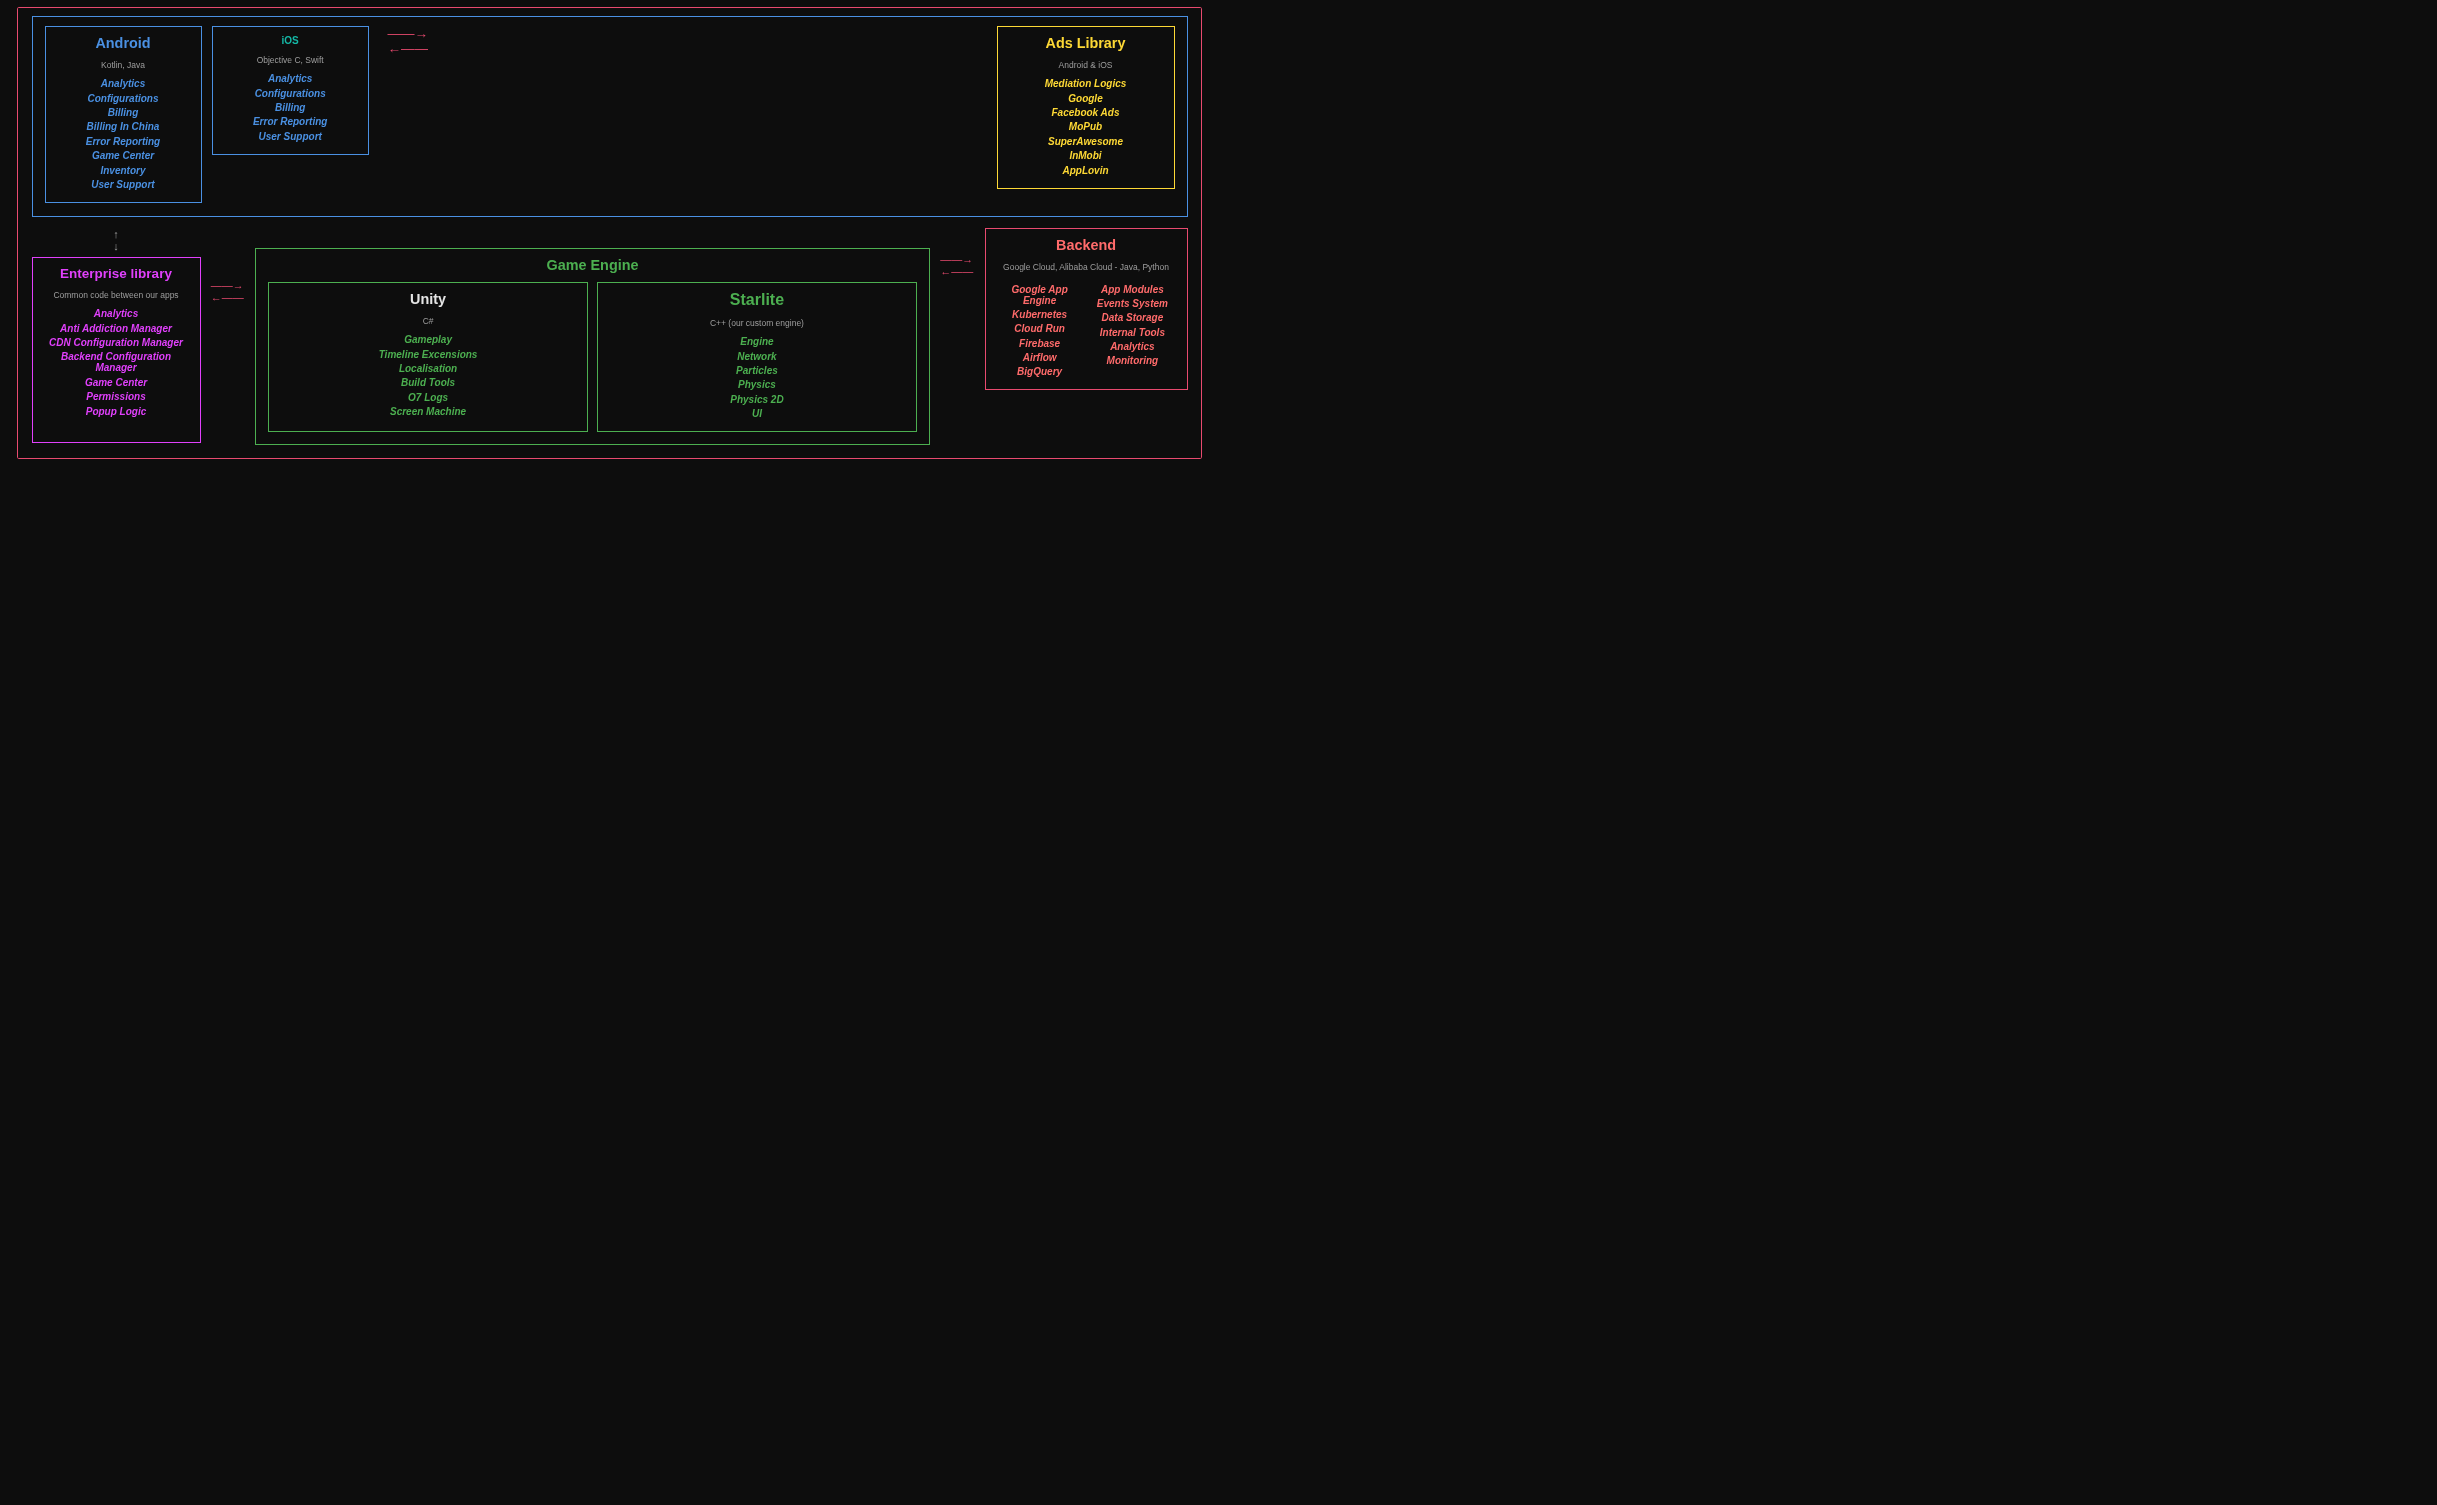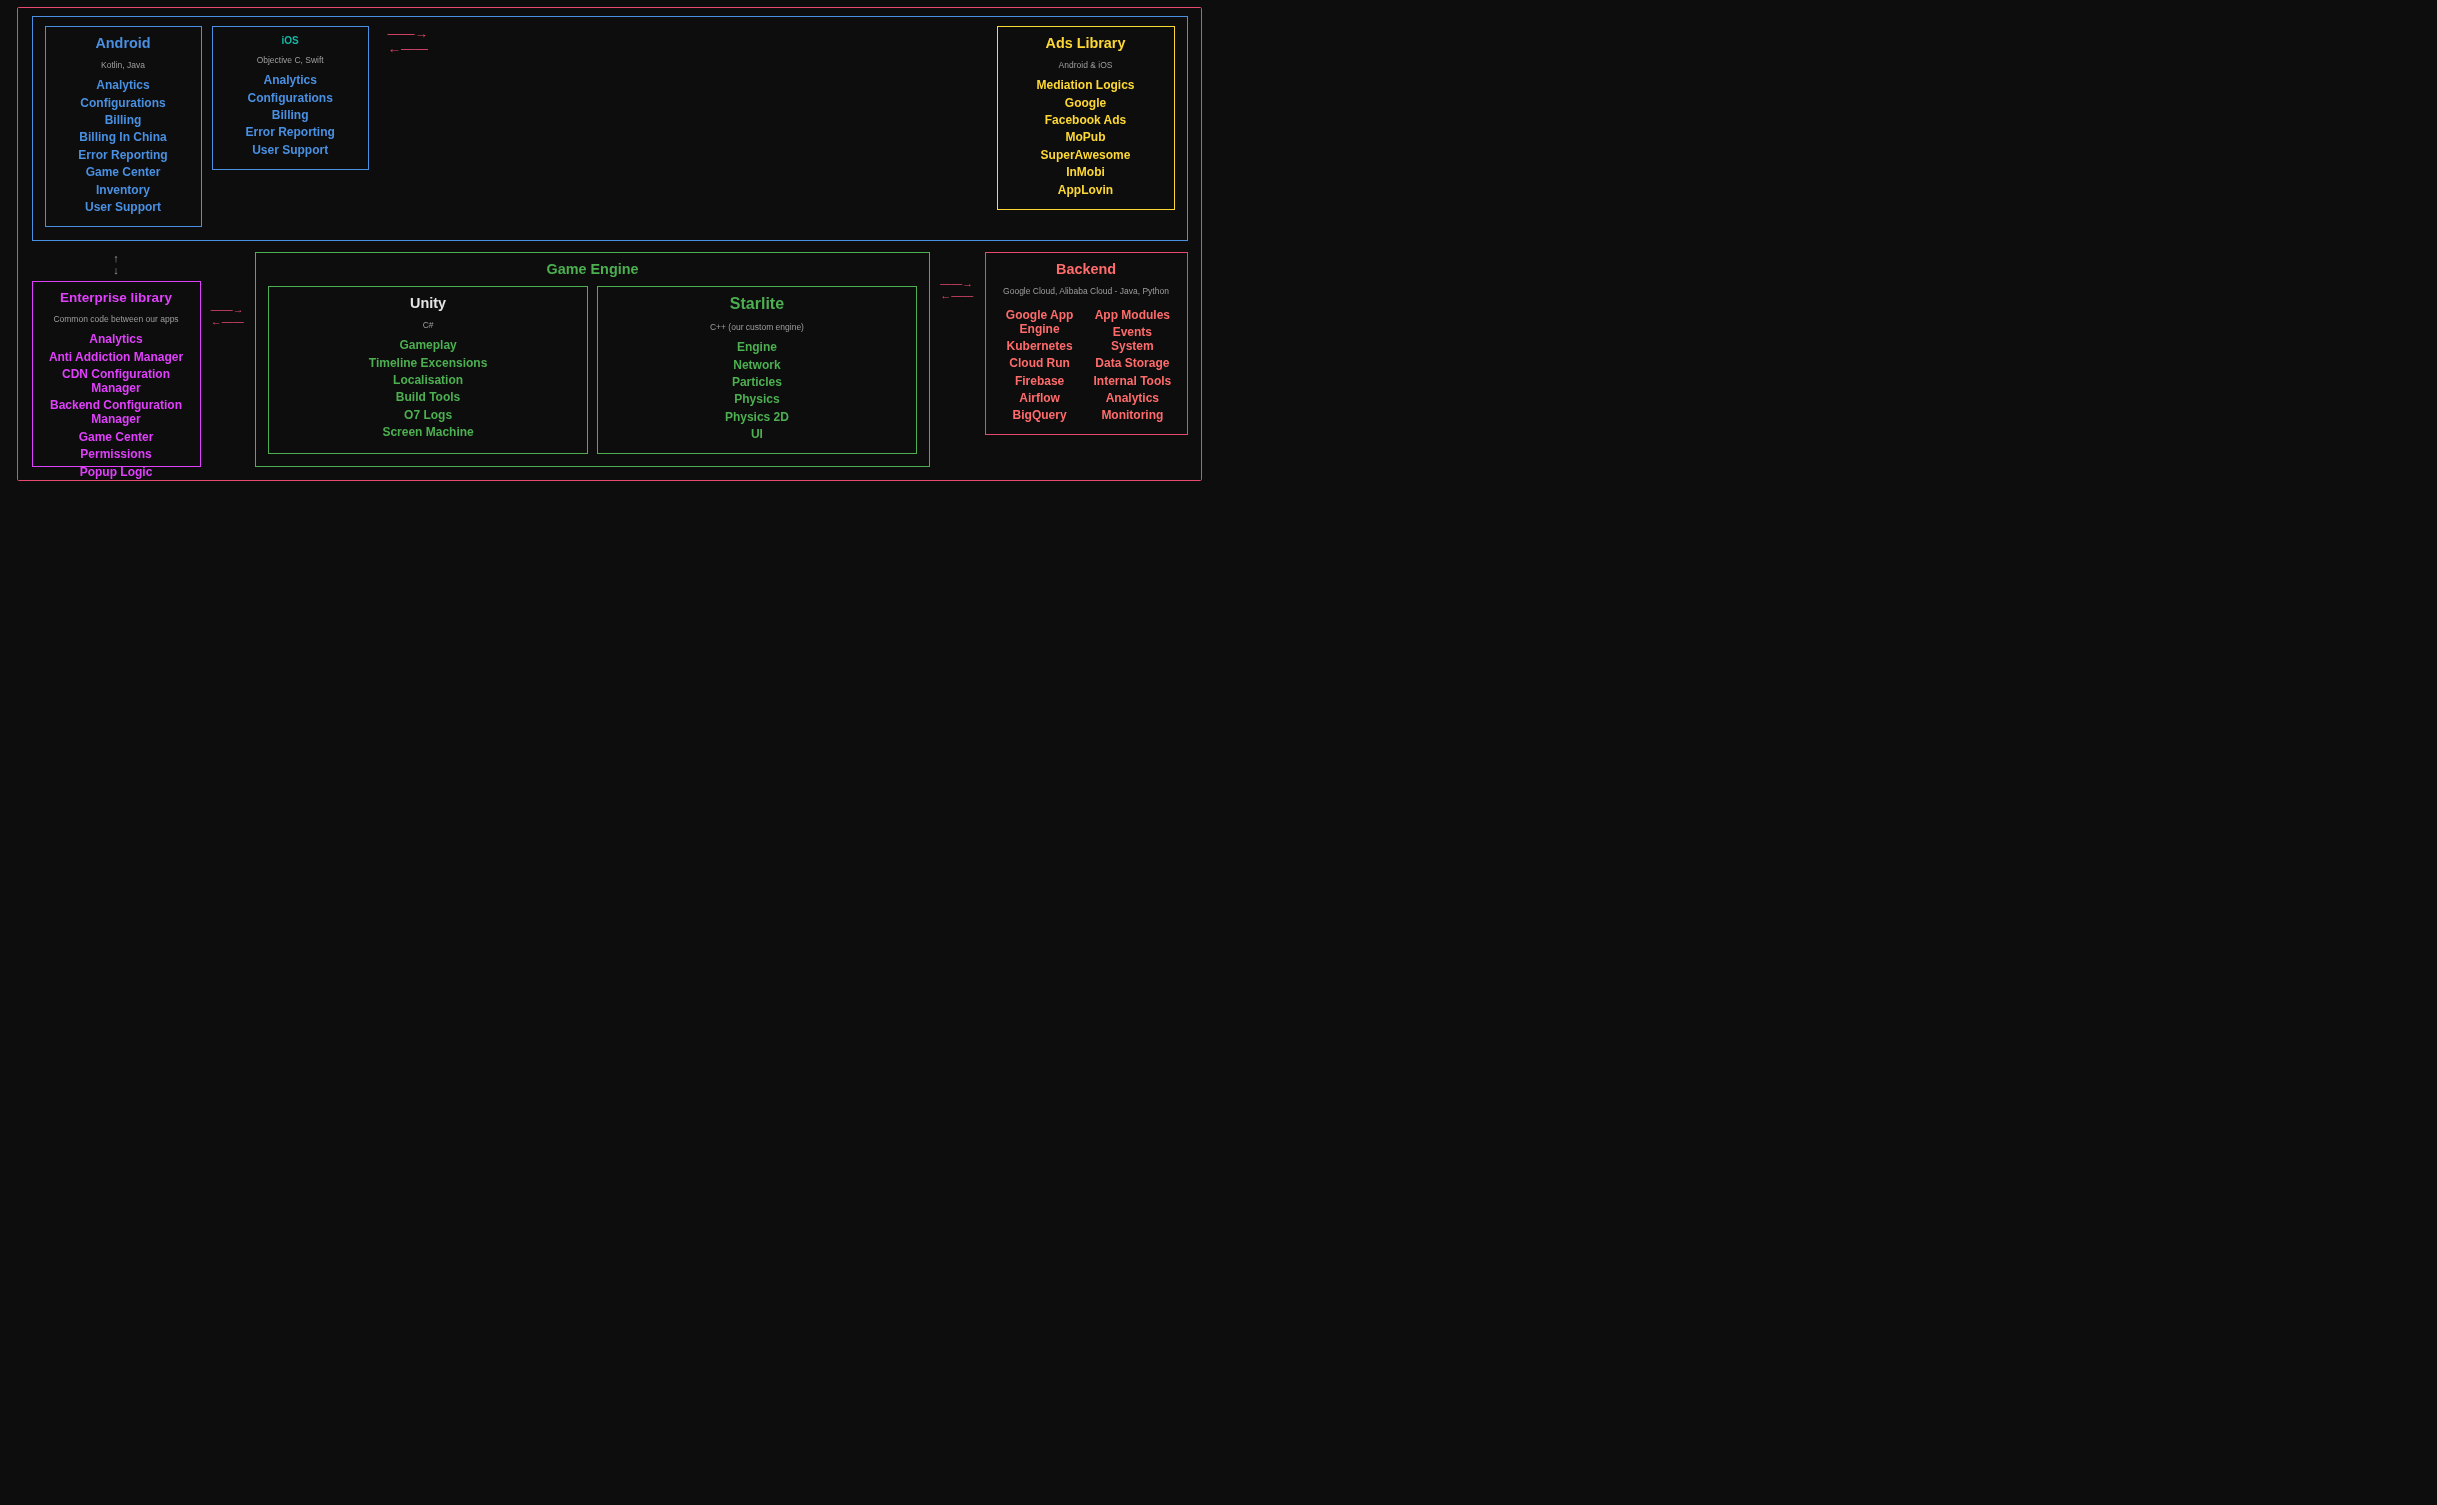--- a/index.html
+++ b/index.html
@@ -74,23 +74,24 @@
       border: 1.7px solid #fdd835;
       padding: 8.5px 10.2px;
       flex: 0 0 178px;
       margin-left: auto;
     }
     .item-list {
       list-style: none;
       text-align: center;
     }
     .item-list li {
-      font-size: 12px;
+      font-size: 10px;
       font-weight: bold;
       margin: 3.4px 0;
+      font-style: italic;
     }
     .blue-item { color: #4a90e2; }
     .yellow-item { color: #fdd835; }
     .pink-item { color: #ff6b6b; }
     .green-item { color: #4caf50; }
     .purple-item { color: #e040fb; }
     .arrow-v {
       color: #9e9e9e;
       font-size: 12px;
       text-align: center;
@@ -99,20 +100,21 @@
       border: 1.7px solid #e040fb;
       padding: 8.5px 10.2px;
       flex: 0 0 169px;
       min-height: 186px;
     }
     .game-engine-box {
       border: 1.7px solid #4caf50;
       padding: 8.5px 12px 12px 12px;
       flex: 1;
       position: relative;
+      margin-top: 20px;
     }
     .engine-inner {
       display: flex;
       gap: 8.5px;
     }
     .unity-box {
       border: 1.7px solid #4caf50;
       padding: 8.5px 10.2px;
       flex: 1;
     }

